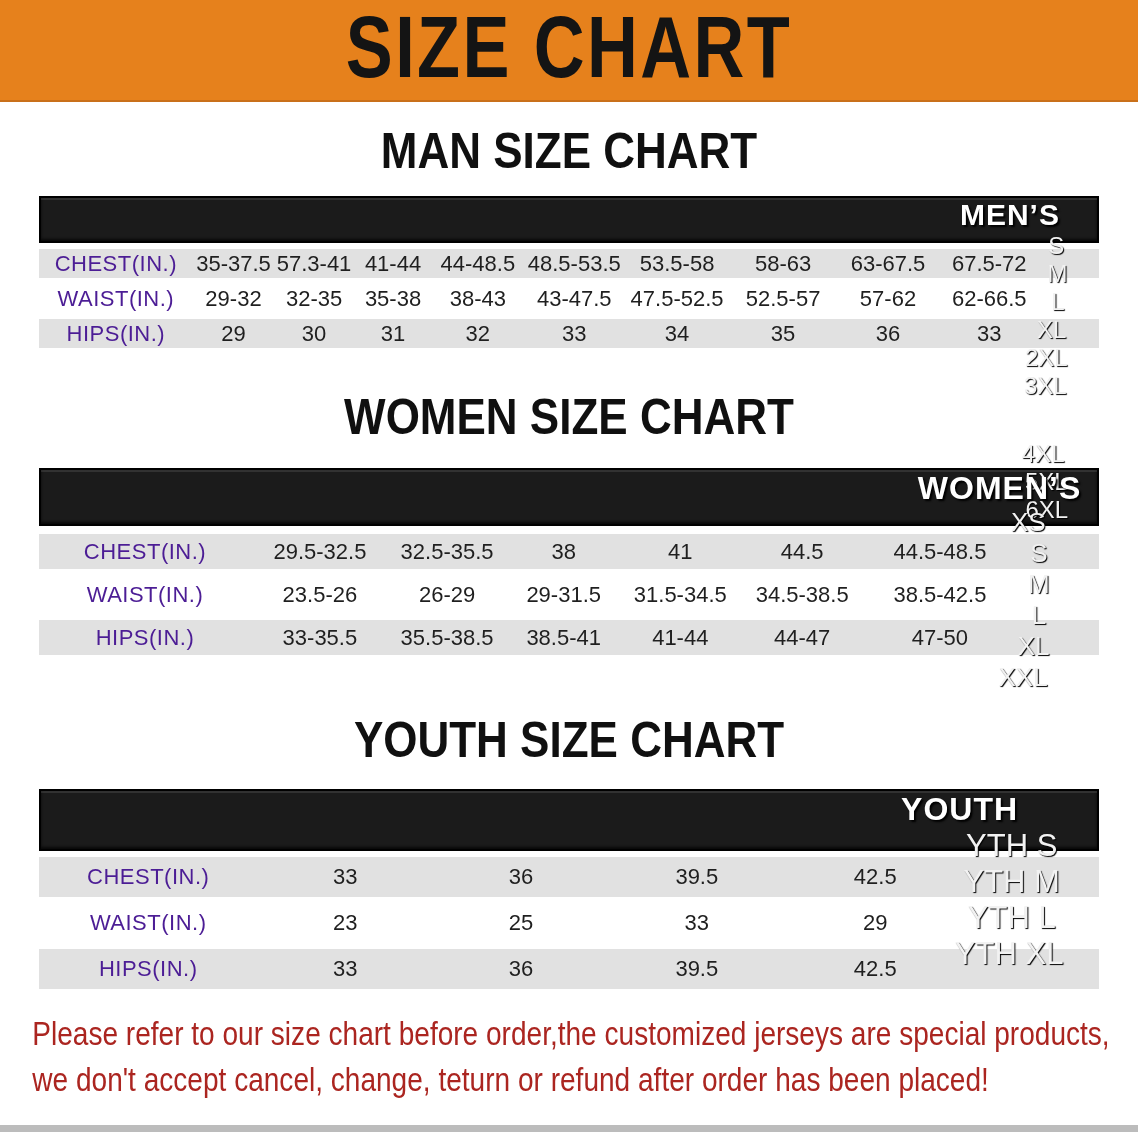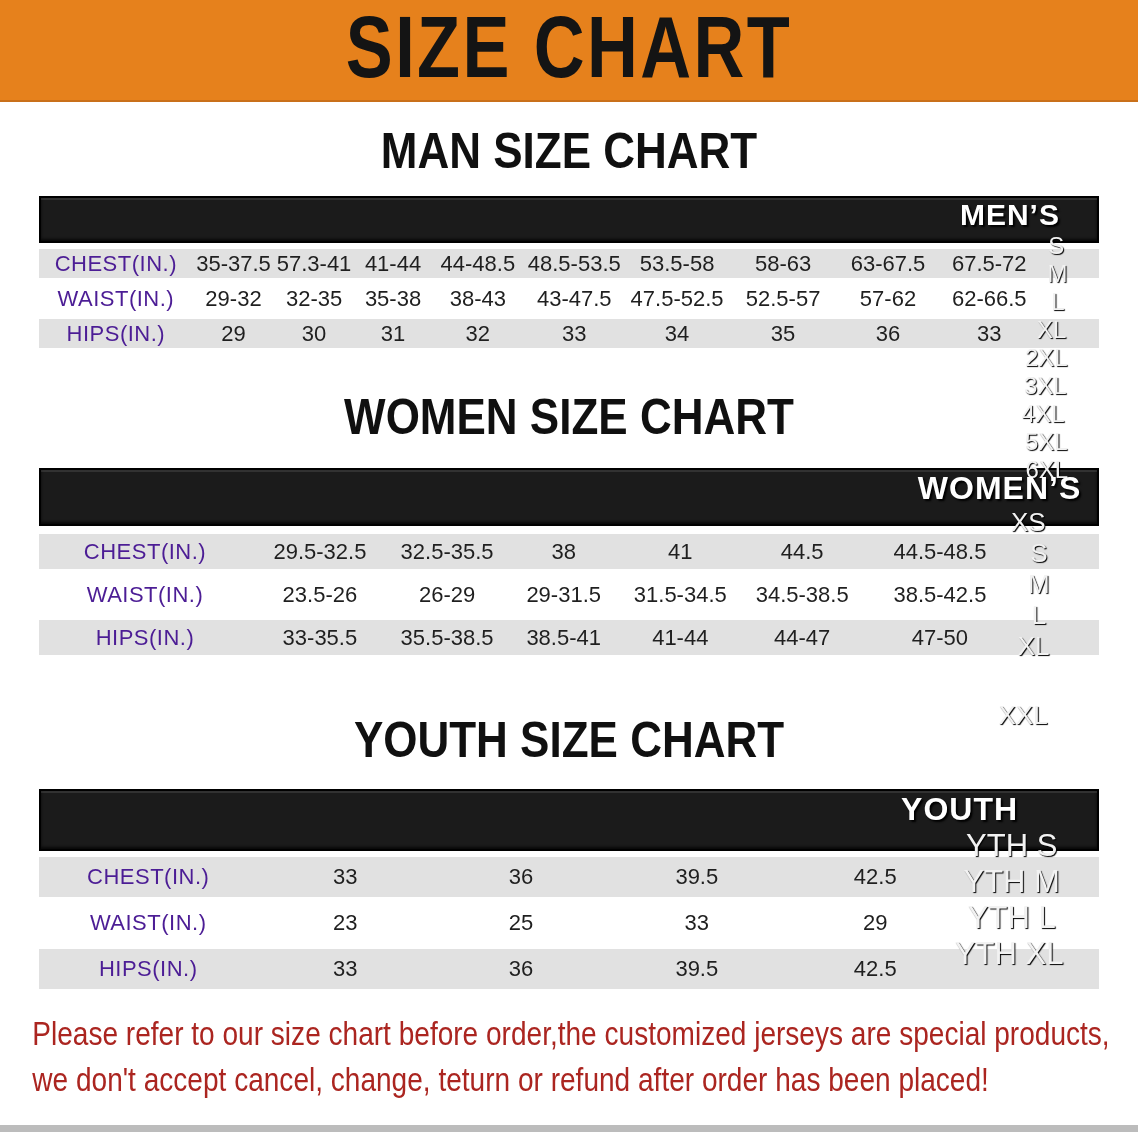--- a/index.html
+++ b/index.html
@@ -140,21 +140,21 @@
   <h2 class="section-heading heading-man">MAN SIZE CHART</h2>
   <div class="tablewrap mens">
     <div class="bar">
         <span class="bar-label" style="width: 14.5%;">MEN’S</span>
         <span class="bar-size" style="width: 7.7%;">S</span>
         <span class="bar-size" style="width: 7.5%;">M</span>
         <span class="bar-size" style="width: 7.4%;">L</span>
         <span class="bar-size" style="width: 8.6%;">XL</span>
         <span class="bar-size" style="width: 9.6%;">2XL</span>
         <span class="bar-size" style="width: 9.8%;">3XL</span>
-        <span class="bar-size" style="width: 10.2%;">4XL</span>
+        <span class="bar-size" style="width: 10.2%; margin-top: 40px;">4XL</span>
         <span class="bar-size" style="width: 9.6%;">5XL</span>
         <span class="bar-size" style="width: 9.5%;">6XL</span>
       </div>
     <table>
         <colgroup>
           <col style="width: 14.5%;">
           <col style="width: 7.7%;">
           <col style="width: 7.5%;">
           <col style="width: 7.4%;">
           <col style="width: 8.6%;">
@@ -213,21 +213,21 @@
 <section>
   <h2 class="section-heading heading-women">WOMEN SIZE CHART</h2>
   <div class="tablewrap womens">
     <div class="bar">
         <span class="bar-label" style="width: 20%;">WOMEN’S</span>
         <span class="bar-size" style="width: 13%;">XS</span>
         <span class="bar-size" style="width: 11%;">S</span>
         <span class="bar-size" style="width: 11%;">M</span>
         <span class="bar-size" style="width: 11%;">L</span>
         <span class="bar-size" style="width: 12%;">XL</span>
-        <span class="bar-size" style="width: 14%; margin-top: 38px;">XXL</span>
+        <span class="bar-size" style="width: 14%;">XXL</span>
       </div>
     <table>
         <colgroup>
           <col style="width: 20%;">
           <col style="width: 13%;">
           <col style="width: 11%;">
           <col style="width: 11%;">
           <col style="width: 11%;">
           <col style="width: 12%;">
           <col style="width: 14%;">

